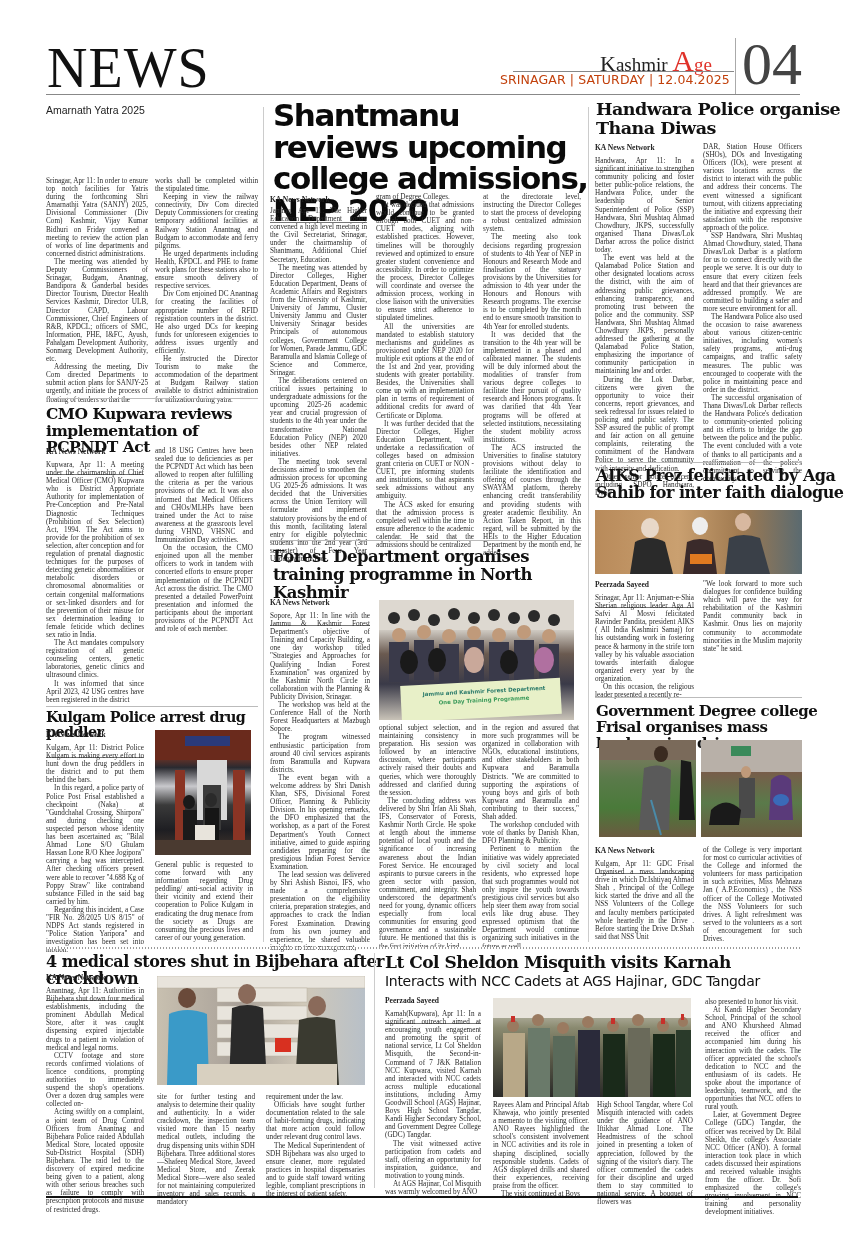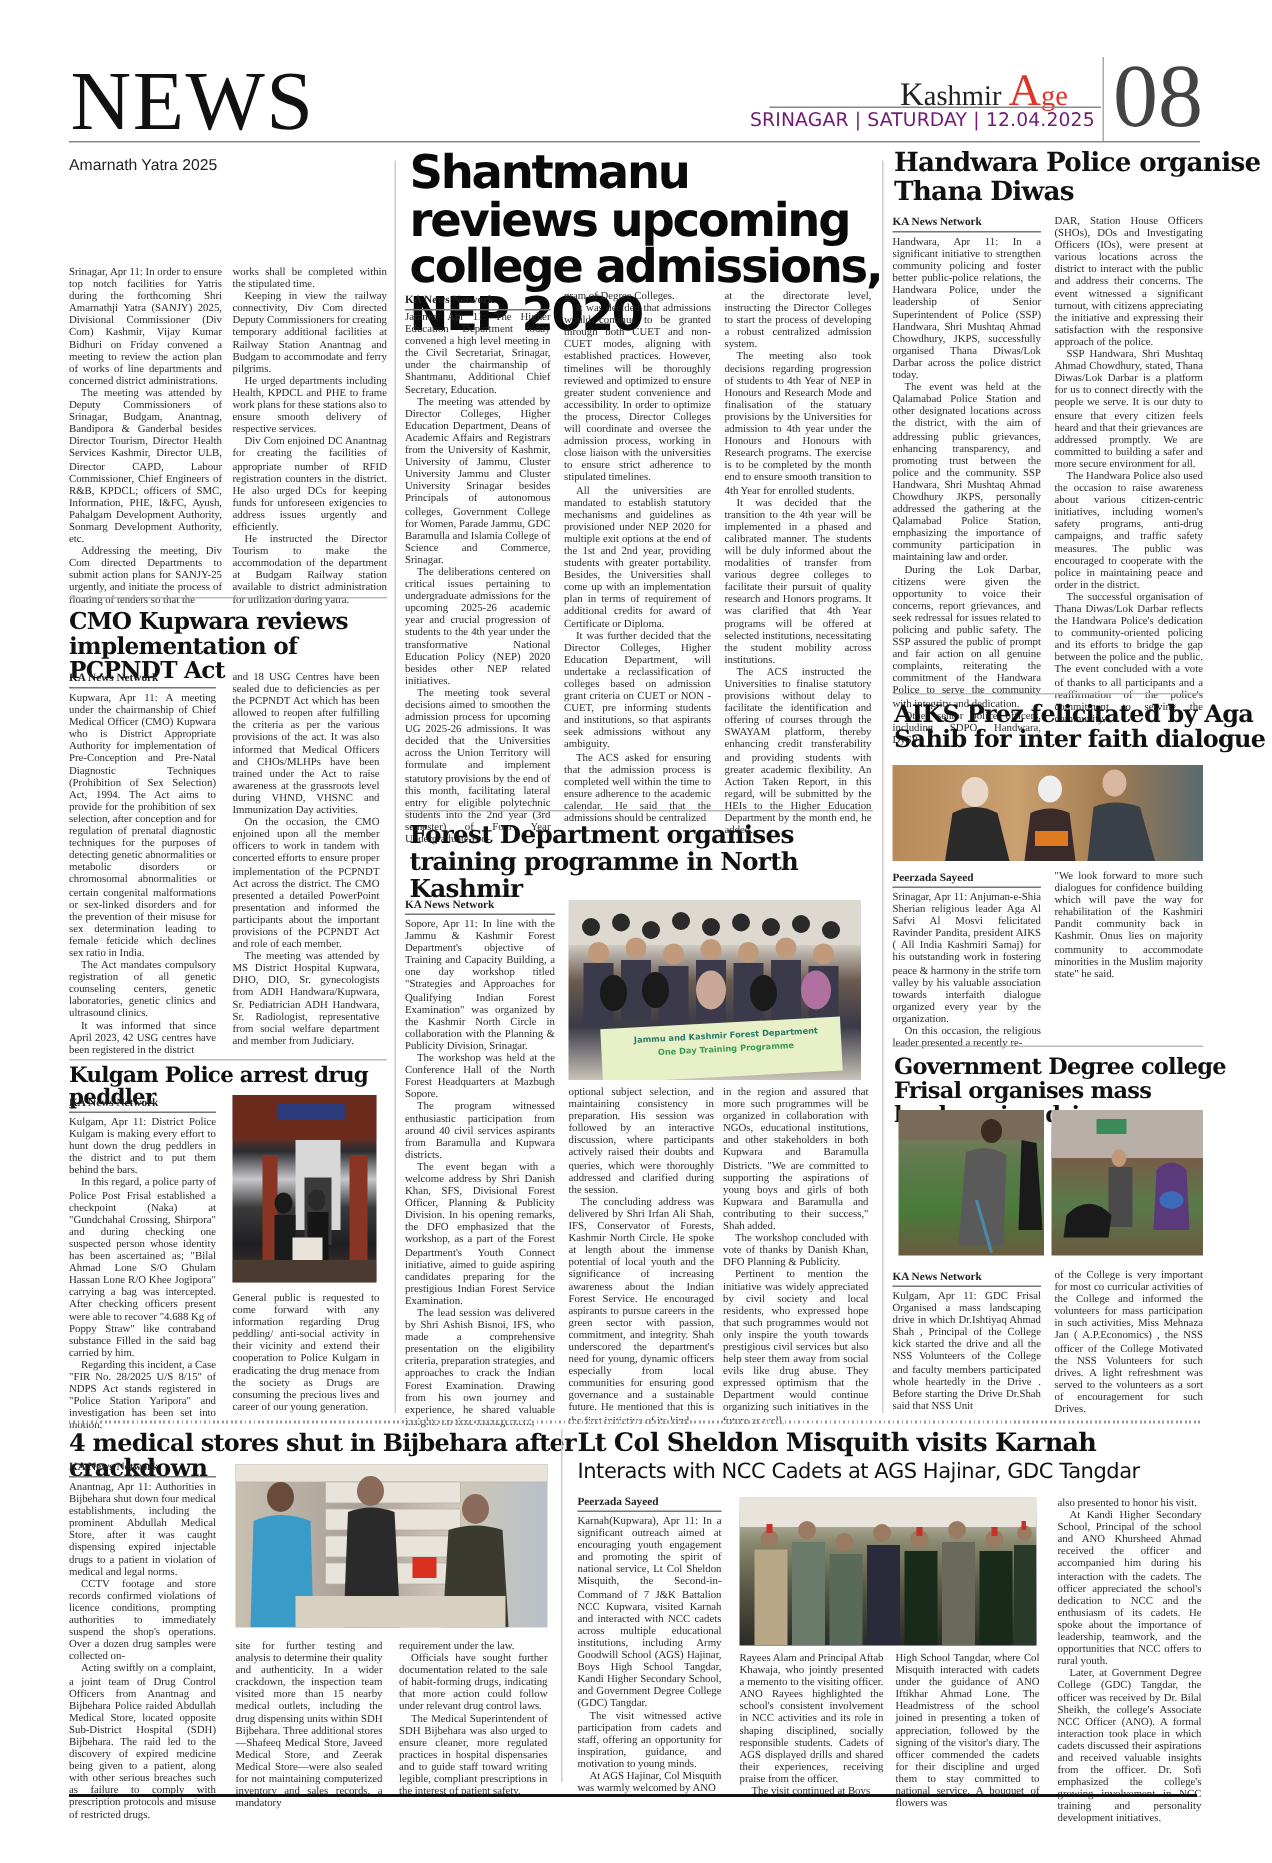--- a/index.html
+++ b/index.html
@@ -6,47 +6,47 @@
 html,body{width:848px;height:1242px;background:#fff;overflow:hidden}
 body{position:relative;font-family:"DejaVu Serif",serif;color:#1a1a1a}
 .abs{position:absolute}
 .masthead-word{left:47px;top:40px;font-family:"Liberation Serif",serif;font-size:56px;letter-spacing:1px;color:#111;line-height:56px}
 .rule-top{left:46px;top:94px;width:754px;height:1px;background:#888}
 .brand{left:600px;top:44px;font-family:"Liberation Serif",serif;font-size:19px;color:#222;white-space:nowrap}
 .brand .k{font-size:22px}
 .brand .a{color:#e0322a;font-size:30px}
 .brand .ge{color:#e0322a;font-size:19px}
 .brand-rule{left:513px;top:71px;width:221px;height:1px;background:#888}
-.dateline{left:500px;top:72px;font-family:"DejaVu Sans",sans-serif;font-size:12.5px;color:#701a75;letter-spacing:0.1px;white-space:nowrap}
+.dateline{left:500px;top:72px;font-family:"DejaVu Sans",sans-serif;font-size:12.5px;color:#c2410c;letter-spacing:0.1px;white-space:nowrap}
 .vrule-page{left:735px;top:38px;width:1px;height:56px;background:#aaa}
 .pageno{left:742px;top:32px;font-family:"Liberation Serif",serif;font-size:60px;color:#444;line-height:64px}
 .kicker{font-family:"Liberation Sans",sans-serif;font-size:10.5px;color:#222}
 .hl{font-family:"DejaVu Serif",serif;font-weight:bold;color:#111;line-height:1.08;letter-spacing:-0.5px}
 .hl-big{font-family:"DejaVu Sans",sans-serif;font-weight:bold;color:#0a0a0a;line-height:1.02;letter-spacing:-1.5px}
-.byline{font-family:"Liberation Serif",serif;font-weight:bold;font-size:7.5px;color:#222;border-bottom:1px solid #777;padding-bottom:2px}
+.byline{font-family:"Liberation Serif",serif;font-weight:bold;font-size:7.5px;color:#222;border-bottom:1px solid #777;padding-bottom:18px}
 .body{font-family:"Liberation Serif",serif;font-size:7.2px;line-height:8.1px;color:#2a2a2a;text-align:justify;hyphens:auto}
 .body p{text-indent:8px}
 .body p:first-child{text-indent:0}
 .hdiv{height:1px;background:#bbb}
 .dotdiv{height:2px;background:repeating-linear-gradient(90deg,#999 0 1px,#fff 1px 3px)}
 .vdiv{width:1px;background:#ccc}
 .photo{overflow:hidden}
 .subhl{font-family:"DejaVu Sans",sans-serif;color:#111;line-height:1.1;letter-spacing:-0.3px}
 .footrule{left:46px;top:1196px;width:752px;height:2px;background:#111}
 </style>
 </head>
 <body>
 
 <div class="abs masthead-word">NEWS</div>
 <div class="abs rule-top"></div>
 <div class="abs brand"><span class="k">K</span><span>ashmir</span> <span class="a">A</span><span class="ge">ge</span></div>
 <div class="abs brand-rule"></div>
 <div class="abs dateline">SRINAGAR | SATURDAY | 12.04.2025</div>
 <div class="abs vrule-page"></div>
-<div class="abs pageno">08</div>
+<div class="abs pageno">04</div>
 
 <div class="abs" style="left:46px;top:104px;width:215px">
   <div class="kicker">Amarnath Yatra 2025</div>
 </div>
 <div class="abs body" style="left:46px;top:177px;width:102px" id="amar-c1">
     <p>Srinagar, Apr 11: In order to ensure top notch facilities for Yatris during the forthcoming Shri Amarnathji Yatra (SANJY) 2025, Divisional Commissioner (Div Com) Kashmir, Vijay Kumar Bidhuri on Friday convened a meeting to review the action plan of works of line departments and concerned district administrations.</p>
     <p>The meeting was attended by Deputy Commissioners of Srinagar, Budgam, Anantnag, Bandipora &amp; Ganderbal besides Director Tourism, Director Health Services Kashmir, Director ULB, Director CAPD, Labour Commissioner, Chief Engineers of R&amp;B, KPDCL; officers of SMC, Information, PHE, I&amp;FC, Ayush, Pahalgam Development Authority, Sonmarg Development Authority, etc.</p>
     <p>Addressing the meeting, Div Com directed Departments to submit action plans for SANJY-25 urgently, and initiate the process of floating of tenders so that the</p>
   </div>
 <div class="abs body" style="left:155px;top:177px;width:103px" id="amar-c2">
@@ -103,21 +103,20 @@
 <div class="abs hl" style="left:46px;top:406px;width:215px;font-size:15.5px">CMO Kupwara reviews implementation of PCPNDT Act</div>
 <div class="abs byline" style="left:46px;top:447px;width:98px">KA News Network</div>
 <div class="abs body" style="left:46px;top:461px;width:98px" id="cmo-c1">
     <p>Kupwara, Apr 11: A meeting under the chairmanship of Chief Medical Officer (CMO) Kupwara who is District Appropriate Authority for implementation of Pre-Conception and Pre-Natal Diagnostic Techniques (Prohibition of Sex Selection) Act, 1994. The Act aims to provide for the prohibition of sex selection, after conception and for regulation of prenatal diagnostic techniques for the purposes of detecting genetic abnormalities or metabolic disorders or chromosomal abnormalities or certain congenital malformations or sex-linked disorders and for the prevention of their misuse for sex determination leading to female feticide which declines sex ratio in India.</p>
     <p>The Act mandates compulsory registration of all genetic counseling centers, genetic laboratories, genetic clinics and ultrasound clinics.</p>
     <p>It was informed that since April 2023, 42 USG centres have been registered in the district</p>
   </div>
 <div class="abs body" style="left:155px;top:447px;width:98px" id="cmo-c2">
     <p>and 18 USG Centres have been sealed due to deficiencies as per the PCPNDT Act which has been allowed to reopen after fulfilling the criteria as per the various provisions of the act. It was also informed that Medical Officers and CHOs/MLHPs have been trained under the Act to raise awareness at the grassroots level during VHND, VHSNC and Immunization Day activities.</p>
     <p>On the occasion, the CMO enjoined upon all the member officers to work in tandem with concerted efforts to ensure proper implementation of the PCPNDT Act across the district. The CMO presented a detailed PowerPoint presentation and informed the participants about the important provisions of the PCPNDT Act and role of each member.</p>
-    <p>The meeting was attended by MS District Hospital Kupwara, DHO, DIO, Sr. gynecologists from ADH Handwara/Kupwara, Sr. Pediatrician ADH Handwara, Sr. Radiologist, representative from social welfare department and member from Judiciary.</p>
   </div>
 <div class="abs hdiv" style="left:46px;top:706px;width:212px"></div>
 
 <div class="abs hl" style="left:46px;top:710px;width:215px;font-size:14.3px">Kulgam Police arrest drug peddler</div>
 <div class="abs byline" style="left:46px;top:730px;width:98px">KA News Network</div>
 <div class="abs body" style="left:46px;top:744px;width:98px" id="kd-c1">
     <p>Kulgam, Apr 11: District Police Kulgam is making every effort to hunt down the drug peddlers in the district and to put them behind the bars.</p>
     <p>In this regard, a police party of Police Post Frisal established a checkpoint (Naka) at "Gundchahal Crossing, Shirpora" and during checking one suspected person whose identity has been ascertained as; "Bilal Ahmad Lone S/O Ghulam Hassan Lone R/O Khee Jogipora" carrying a bag was intercepted. After checking officers present were able to recover "4.688 Kg of Poppy Straw" like contraband substance Filled in the said bag carried by him.</p>
     <p>Regarding this incident, a Case "FIR No. 28/2025 U/S 8/15" of NDPS Act stands registered in "Police Station Yaripora" and investigation has been set into motion.</p>
   </div>

